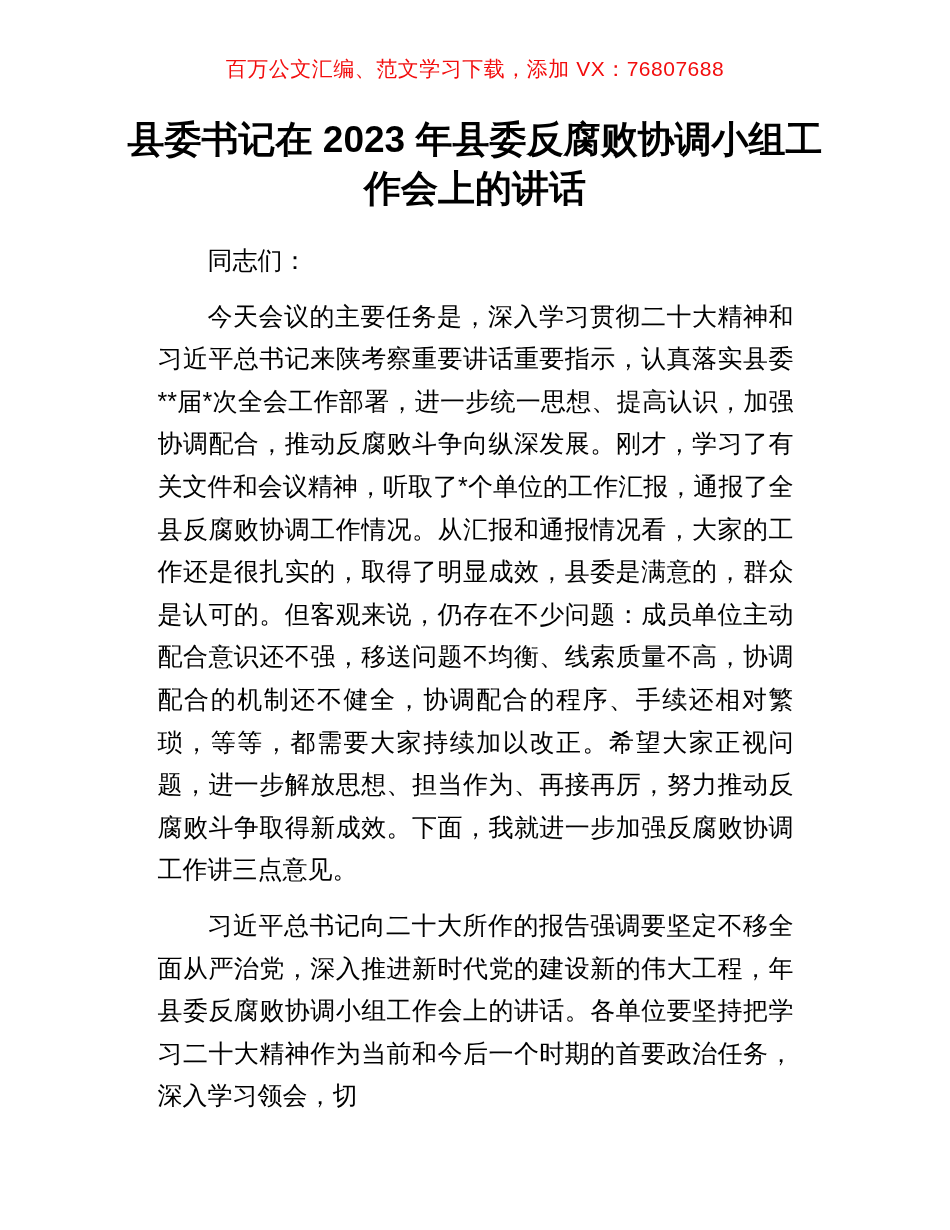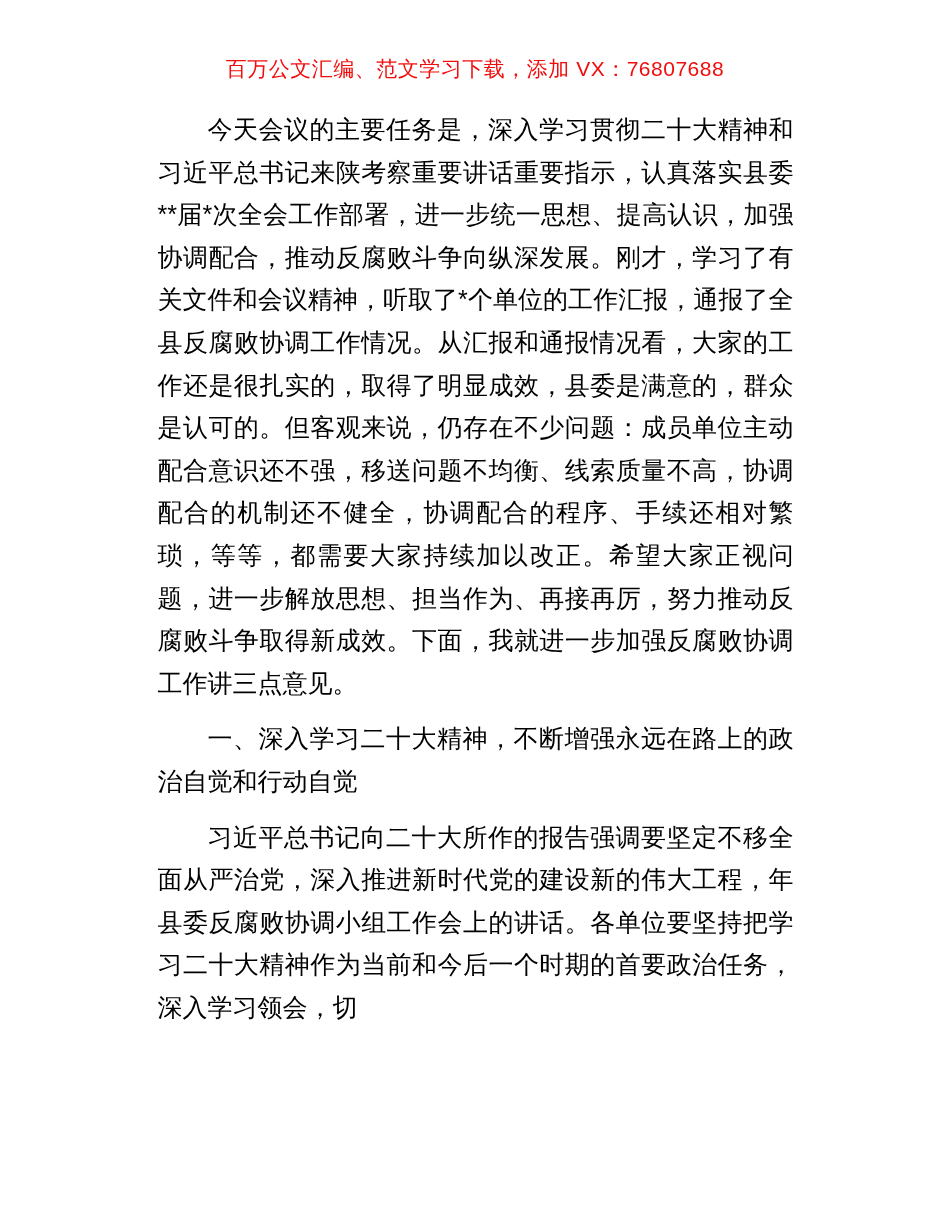--- a/index.html
+++ b/index.html
@@ -50,25 +50,26 @@
     font-weight: 400; 
   }
 </style>
 </head>
 <body>
 
 <div class="page">
 
   <div class="header-notice">百万公文汇编、范文学习下载，添加 VX：76807688</div>
 
+  <h1 class="doc-title">县委书记在 2023 年县委反腐败协调小组工作会上的讲话</h1>
 
   <div class="content">
 
+    <p class="para">同志们：</p>
 
     <p class="para">今天会议的主要任务是，深入学习贯彻二十大精神和习近平总书记来陕考察重要讲话重要指示，认真落实县委**届*次全会工作部署，进一步统一思想、提高认识，加强协调配合，推动反腐败斗争向纵深发展。刚才，学习了有关文件和会议精神，听取了*个单位的工作汇报，通报了全县反腐败协调工作情况。从汇报和通报情况看，大家的工作还是很扎实的，取得了明显成效，县委是满意的，群众是认可的。但客观来说，仍存在不少问题：成员单位主动配合意识还不强，移送问题不均衡、线索质量不高，协调配合的机制还不健全，协调配合的程序、手续还相对繁琐，等等，都需要大家持续加以改正。希望大家正视问题，进一步解放思想、担当作为、再接再厉，努力推动反腐败斗争取得新成效。下面，我就进一步加强反腐败协调工作讲三点意见。</p>
 
-    <p class="para section-heading">一、深入学习二十大精神，不断增强永远在路上的政治自觉和行动自觉</p>
 
     <p class="para">习近平总书记向二十大所作的报告强调要坚定不移全面从严治党，深入推进新时代党的建设新的伟大工程，年县委反腐败协调小组工作会上的讲话。各单位要坚持把学习二十大精神作为当前和今后一个时期的首要政治任务，深入学习领会，切</p>
 
   </div>
 
 </div>
 
 </body></html>

